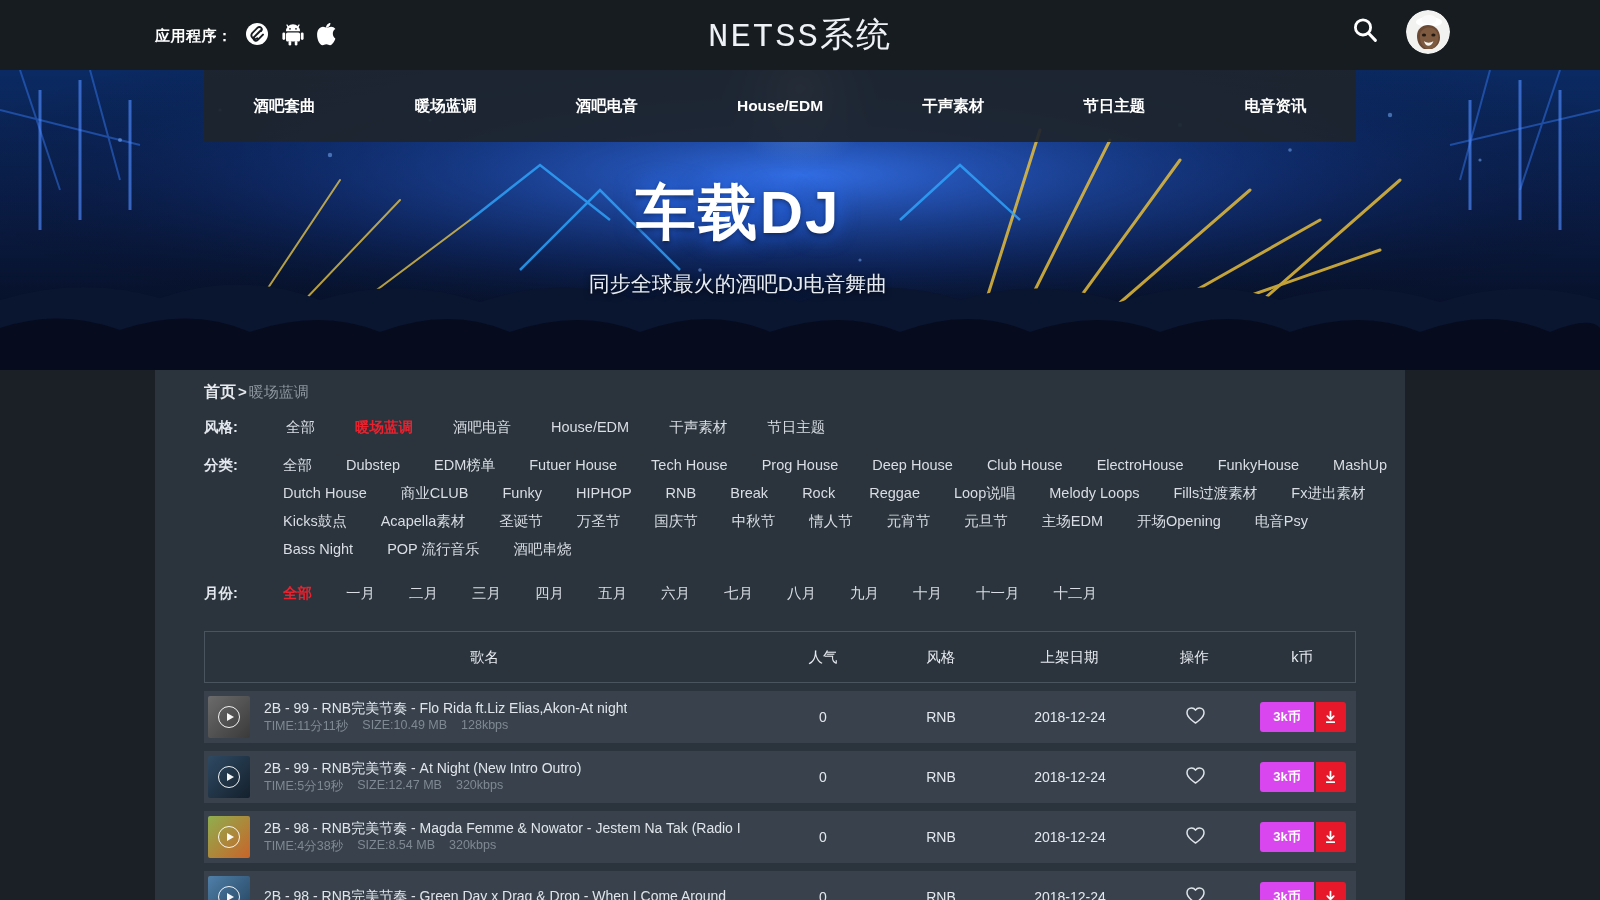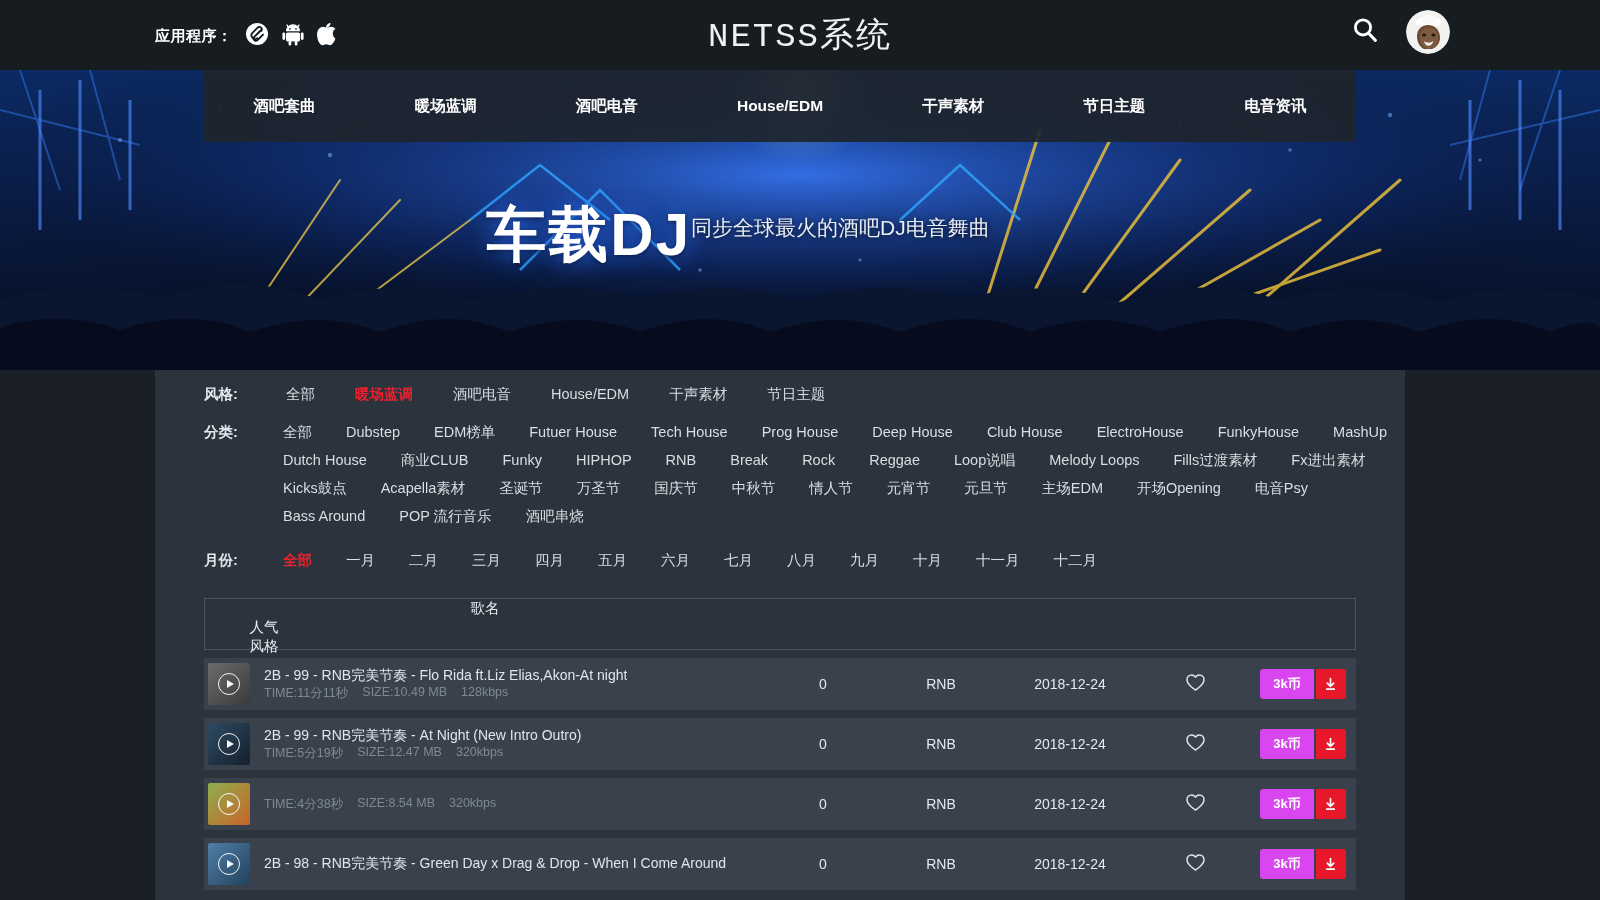--- a/index.html
+++ b/index.html
@@ -69,21 +69,21 @@
     flex: 1 1 auto;
     text-align: center;
     color: #ffffff;
     font-size: 15.5px; font-weight: bold;
     white-space: nowrap;
     cursor: pointer;
   }
 
   .hero-titles {
     position: absolute; top: 0; left: 0; width: 1476px; height: 300px;
-    display: flex; flex-direction: row; align-items: center;
+    display: flex; flex-direction: column; align-items: center;
     justify-content: center;
     z-index: 4;
   }
   .hero-title {
     color: #ffffff; font-size: 60px; font-weight: bold;
     letter-spacing: 2px;
     text-shadow: 0 0 22px rgba(40,110,255,.85), 0 2px 5px rgba(0,0,0,.65);
     margin-top: 30px;
   }
   .hero-sub {
@@ -128,22 +128,22 @@
   .filter-row.genre .filter-item { padding: 0 20px; }
   .filter-row.month .filter-item { padding: 0 17px; }
   .filter-row.month { margin-top: 16px; }
   .filter-row.genre { margin-bottom: 10px; }
 
   
   .table-wrap { padding: 22px 0 0 49px; }
   .thead {
     width: 1152px; height: 52px;
     border: 1px solid #4a545e;
-    display: flex; 
-    color: #e7ecf1; font-size: 14.5px; flex-direction: column;
+    display: flex; align-items: center;
+    color: #e7ecf1; font-size: 14.5px;
   }
   .col-song   { width: 560px; text-align: center; }
   .col-pop    { width: 118px; text-align: center; }
   .col-genre  { width: 118px; text-align: center; }
   .col-date   { width: 140px; text-align: center; }
   .col-act    { width: 110px; text-align: center; }
   .col-coin   { width: 106px; text-align: center; }
 
   .tbody { width: 1152px; margin-top: 8px; }
   .trow {
@@ -329,20 +329,23 @@
   <div class="nav-item">暖场蓝调</div>
   <div class="nav-item">酒吧电音</div>
   <div class="nav-item">House/EDM</div>
   <div class="nav-item">干声素材</div>
   <div class="nav-item">节日主题</div>
   <div class="nav-item">电音资讯</div>
 </div>
 
 <div class="content">
 
+  <div class="breadcrumb">
+    <span class="home">首页</span><span class="sep">&gt;</span><span>暖场蓝调</span>
+  </div>
 
   <div class="filters">
 
     <div class="filter-row genre">
       <div class="filter-label">风格:</div>
       <div class="filter-items" id="style-items">
           <div class="filter-item">全部</div>
           <div class="filter-item active">暖场蓝调</div>
           <div class="filter-item">酒吧电音</div>
           <div class="filter-item">House/EDM</div>
@@ -382,21 +385,21 @@
           <div class="filter-item">圣诞节</div>
           <div class="filter-item">万圣节</div>
           <div class="filter-item">国庆节</div>
           <div class="filter-item">中秋节</div>
           <div class="filter-item">情人节</div>
           <div class="filter-item">元宵节</div>
           <div class="filter-item">元旦节</div>
           <div class="filter-item">主场EDM</div>
           <div class="filter-item">开场Opening</div>
           <div class="filter-item">电音Psy</div>
-          <div class="filter-item">Bass Around</div>
+          <div class="filter-item">Bass Night</div>
           <div class="filter-item">POP 流行音乐</div>
           <div class="filter-item">酒吧串烧</div>
         </div>
     </div>
 
     <div class="filter-row month">
       <div class="filter-label">月份:</div>
       <div class="filter-items" id="month-items">
           <div class="filter-item active">全部</div>
           <div class="filter-item">一月</div>
@@ -488,20 +491,21 @@
               </div>
             </div>
           </div>
         </div>
         <div class="trow">
           <div class="song-cell">
             <div class="thumb" style="background:linear-gradient(135deg,#8fae4e,#c8642a);">
               <span class="play"></span>
             </div>
             <div class="song-meta">
+              <div class="song-title">2B - 98 - RNB完美节奏 - Magda Femme &amp; Nowator - Jestem Na Tak (Radio I</div>
               <div class="song-sub">
                 <span>TIME:4分38秒</span>
                 <span>SIZE:8.54 MB</span>
                 <span>320kbps</span>
               </div>
             </div>
           </div>
           <div class="col-pop cell-txt">0</div>
           <div class="col-genre cell-txt">RNB</div>
           <div class="col-date cell-txt">2018-12-24</div>

